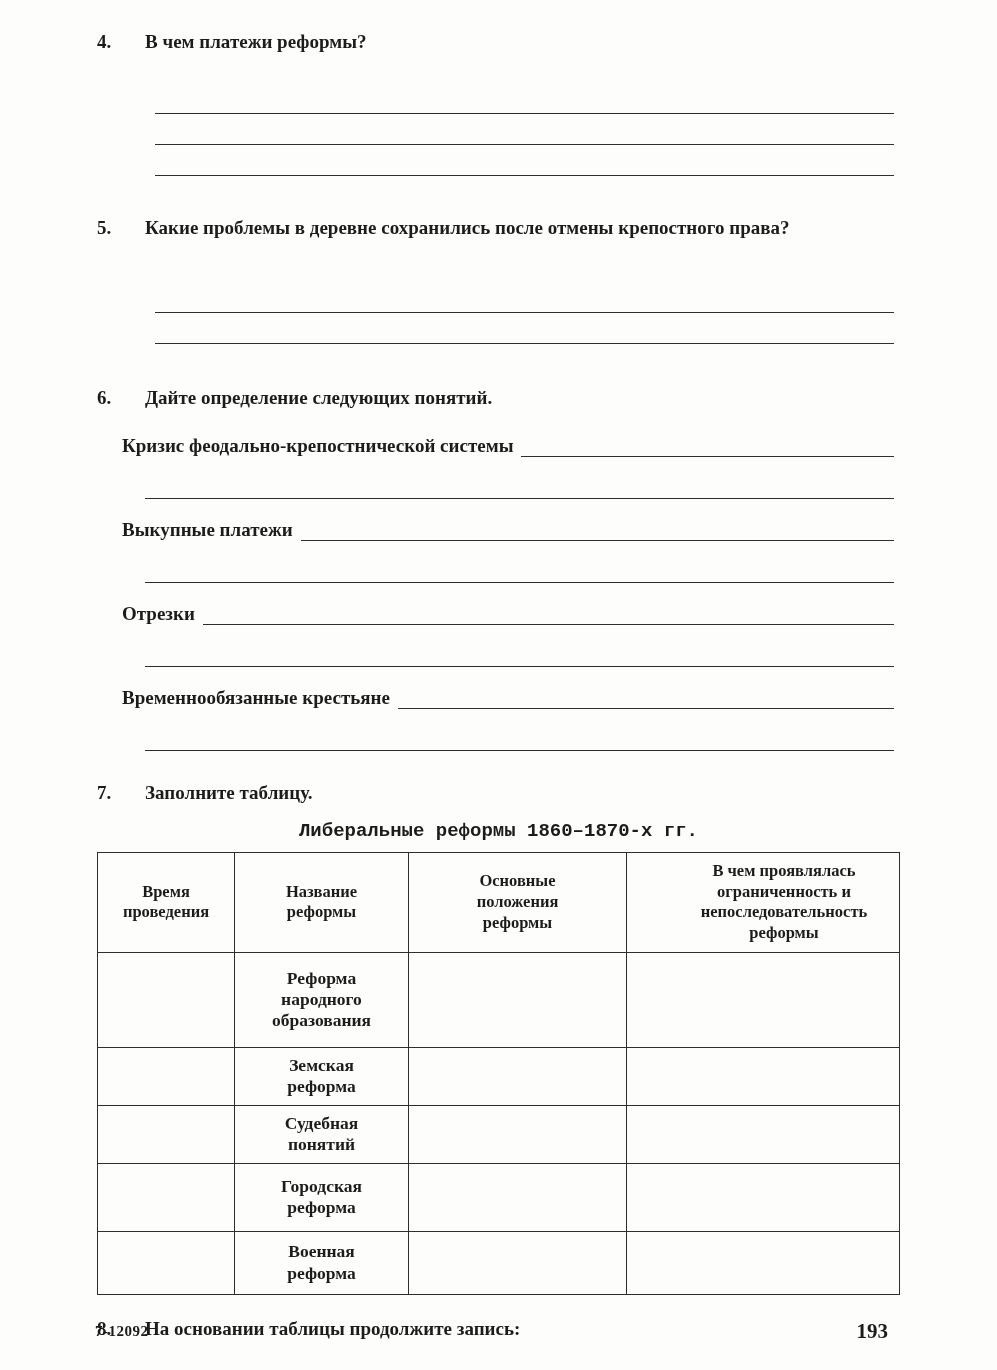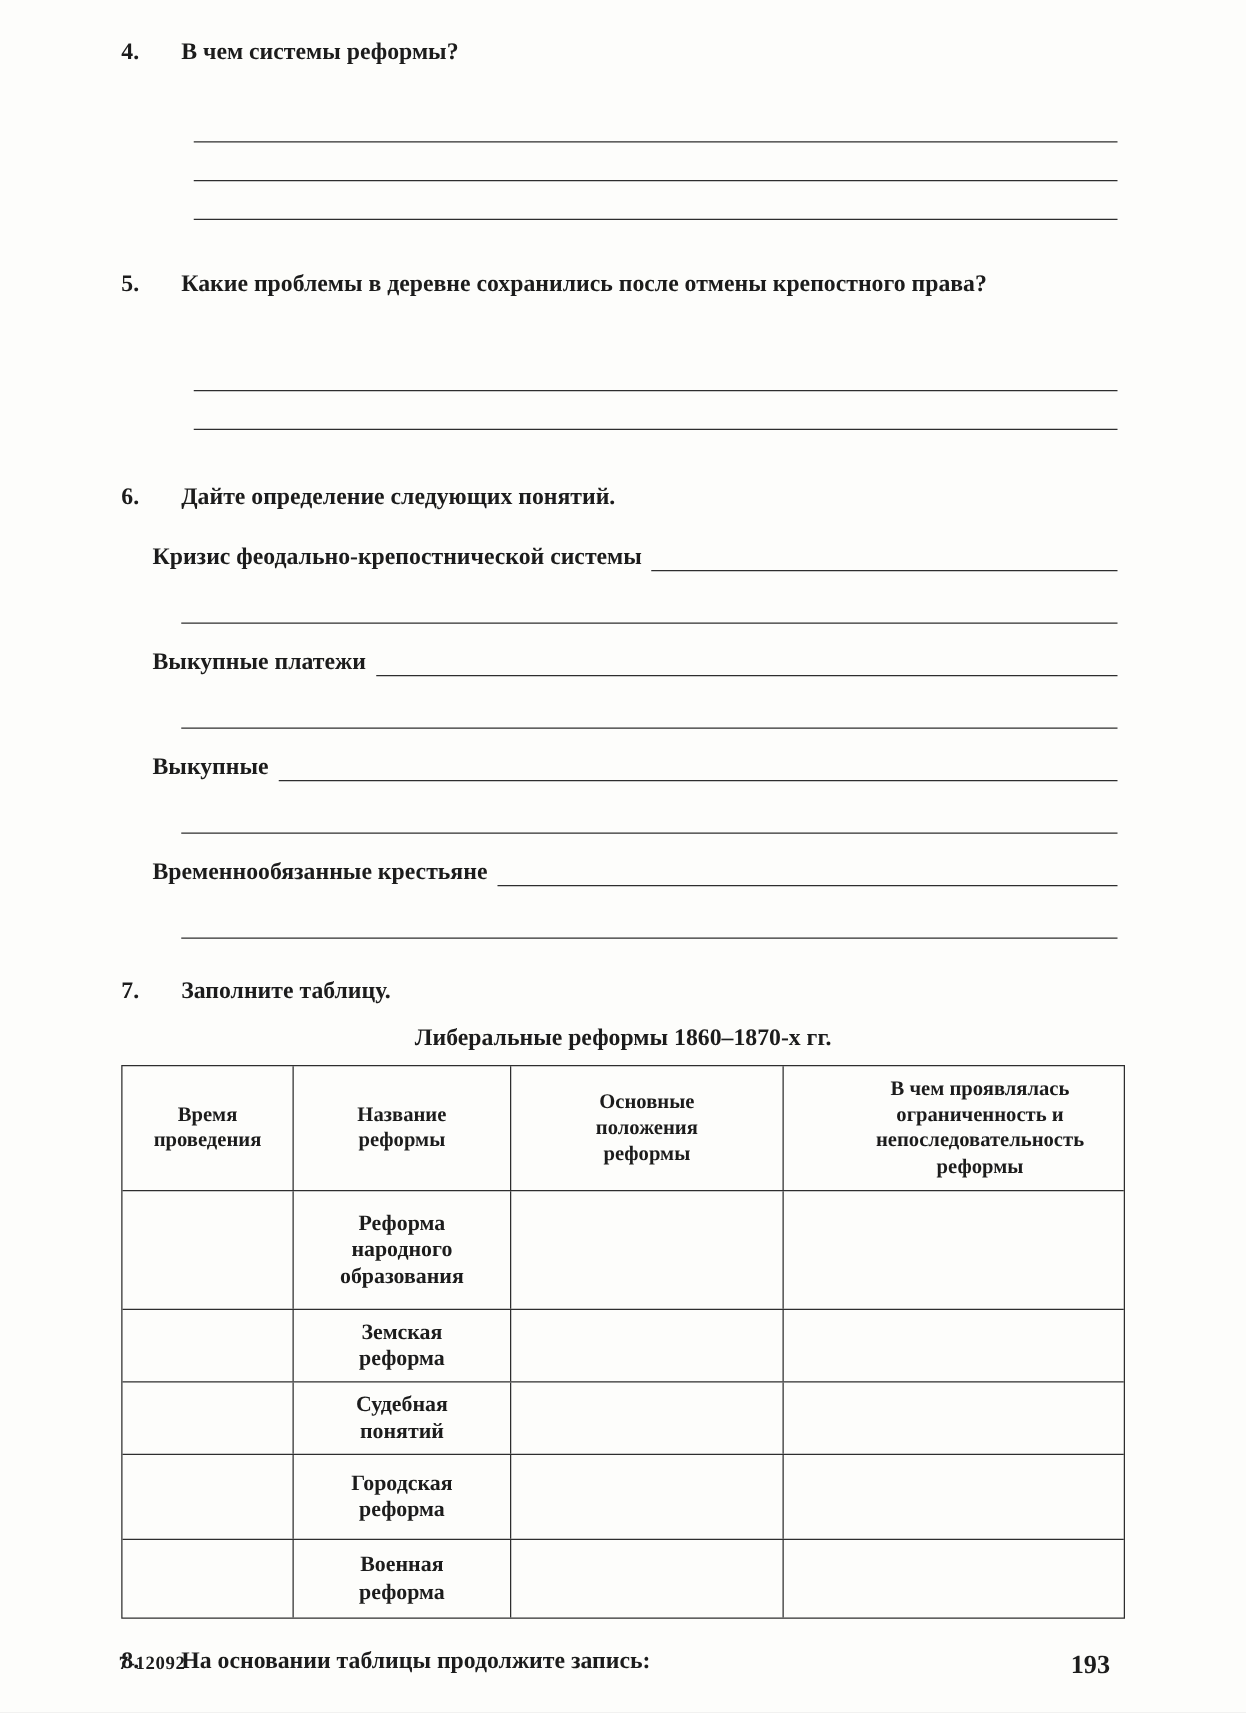--- a/index.html
+++ b/index.html
@@ -38,20 +38,21 @@
   }
   .term-label { white-space: nowrap; padding-right: 8px; line-height: 1.15; }
   .term-line { flex: 1; border-bottom: 1.6px solid #2e2e2e; height: 100%; }
   .rule.tall { height: 42px; }
 
   
   .t-title {
     text-align: center;
     font-size: 19px;
     margin-top: 14px;
+    font-family: Liberation Mono, monospace;
   }
   .t-grid {
     margin-top: 10px;
     border: 1.6px solid #2e2e2e;
     width: 803px;
   }
   .t-row {
     display: grid;
     grid-template-columns: 137px 174px 218px 270px;
     border-bottom: 1.6px solid #2e2e2e;
@@ -115,21 +116,21 @@
   .mt8  { margin-top: 8px; }
 </style>
 </head>
 <body>
 
 <div class="page">
 
   <section>
     <div class="q-row">
       <span class="q-num">4.</span>
-      <span class="q-text">В чем системы реформы?</span>
+      <span class="q-text">В чем платежи реформы?</span>
     </div>
     <div class="lines mt28">
       <div class="rule"></div>
       <div class="rule"></div>
       <div class="rule"></div>
     </div>
   </section>
 
   <section class="mt40">
     <div class="q-row">
@@ -154,21 +155,21 @@
     </div>
     <div class="rule tall indent"></div>
 
     <div class="term-row mt8">
       <span class="term-label">Выкупные платежи</span>
       <span class="term-line"></span>
     </div>
     <div class="rule tall indent"></div>
 
     <div class="term-row mt8">
-      <span class="term-label">Выкупные</span>
+      <span class="term-label">Отрезки</span>
       <span class="term-line"></span>
     </div>
     <div class="rule tall indent"></div>
 
     <div class="term-row mt8">
       <span class="term-label">Временнообязанные крестьяне</span>
       <span class="term-line"></span>
     </div>
     <div class="rule tall indent"></div>
   </section>

